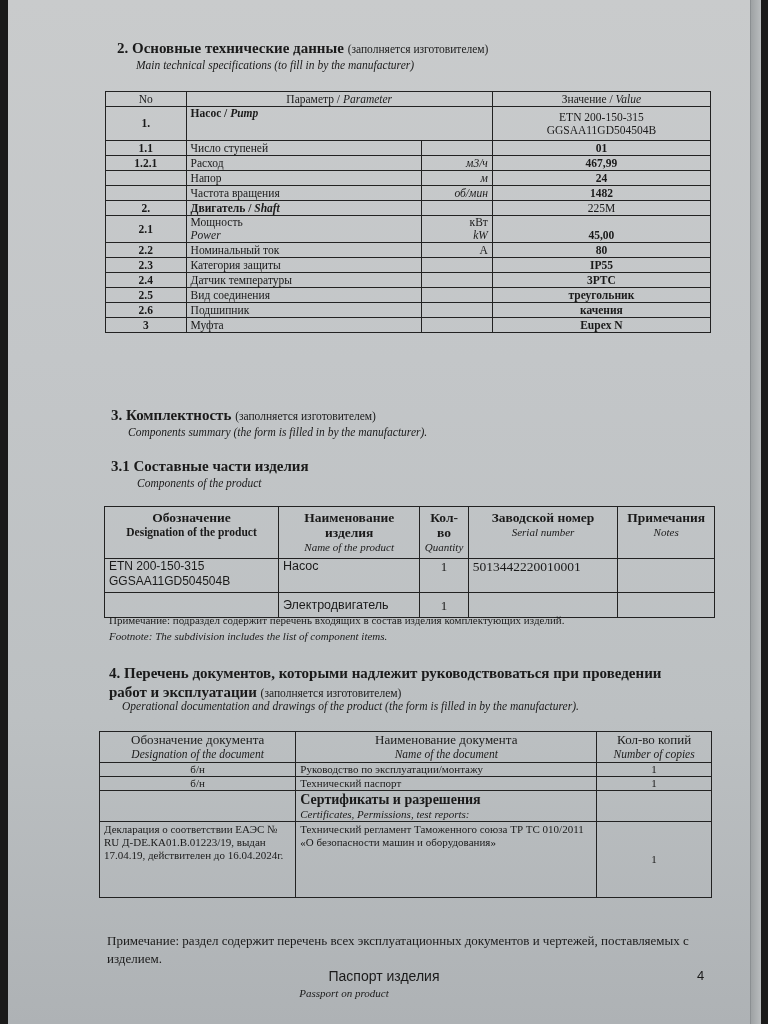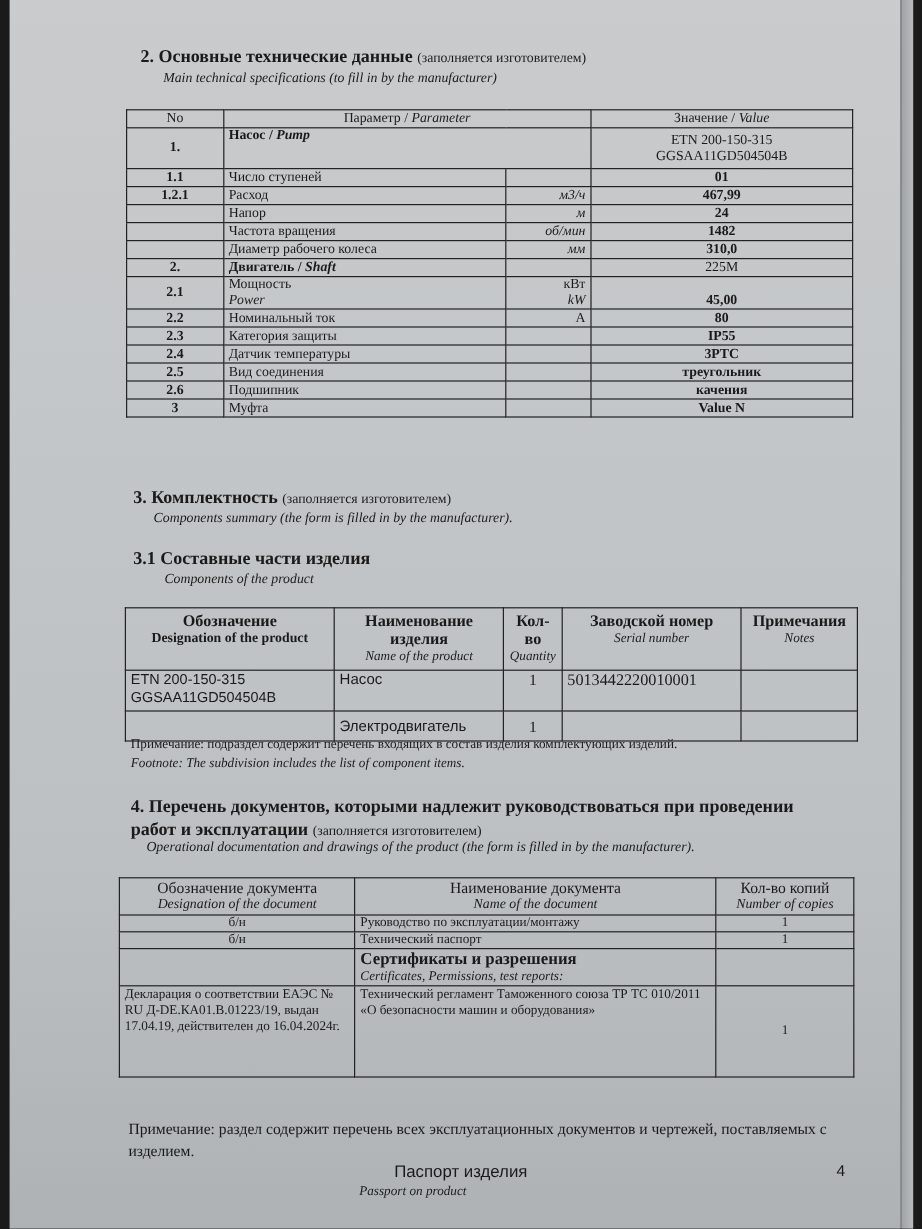--- a/index.html
+++ b/index.html
@@ -92,26 +92,20 @@
     <td class="c-unit">м</td>
     <td class="c-val">24</td>
   </tr>
   <tr>
     <td class="c-no"></td>
     <td class="c-par">Частота вращения</td>
     <td class="c-unit">об/мин</td>
     <td class="c-val">1482</td>
   </tr>
   <tr>
-    <td class="c-no"></td>
-    <td class="c-par">Диаметр рабочего колеса</td>
-    <td class="c-unit">мм</td>
-    <td class="c-val">310,0</td>
-  </tr>
-  <tr>
     <td class="c-no">2.</td>
     <td class="c-par"><span class="b">Двигатель / </span><span class="b it">Shaft</span></td>
     <td class="c-unit"></td>
     <td class="c-val norm">225M</td>
   </tr>
   <tr>
     <td class="c-no">2.1</td>
     <td class="c-par">
           <div>Мощность</div>
           <div class="it">Power</div>
@@ -149,21 +143,21 @@
   <tr>
     <td class="c-no">2.6</td>
     <td class="c-par">Подшипник</td>
     <td class="c-unit"></td>
     <td class="c-val">качения</td>
   </tr>
   <tr>
     <td class="c-no">3</td>
     <td class="c-par">Муфта</td>
     <td class="c-unit"></td>
-    <td class="c-val">Value N</td>
+    <td class="c-val">Eupex N</td>
   </tr>
 </tbody>
   </table>
 
 <div class="abs h2" style="left:111px; top:407px;">
   <span>3. Комплектность</span>
   <small>(заполняется изготовителем)</small>
 </div>
 <div class="abs sub" style="left:128px; top:426px;">Components summary (the form is filled in by the manufacturer).</div>
 <div class="abs h2" style="left:111px; top:458px;">3.1 Составные части изделия</div>

